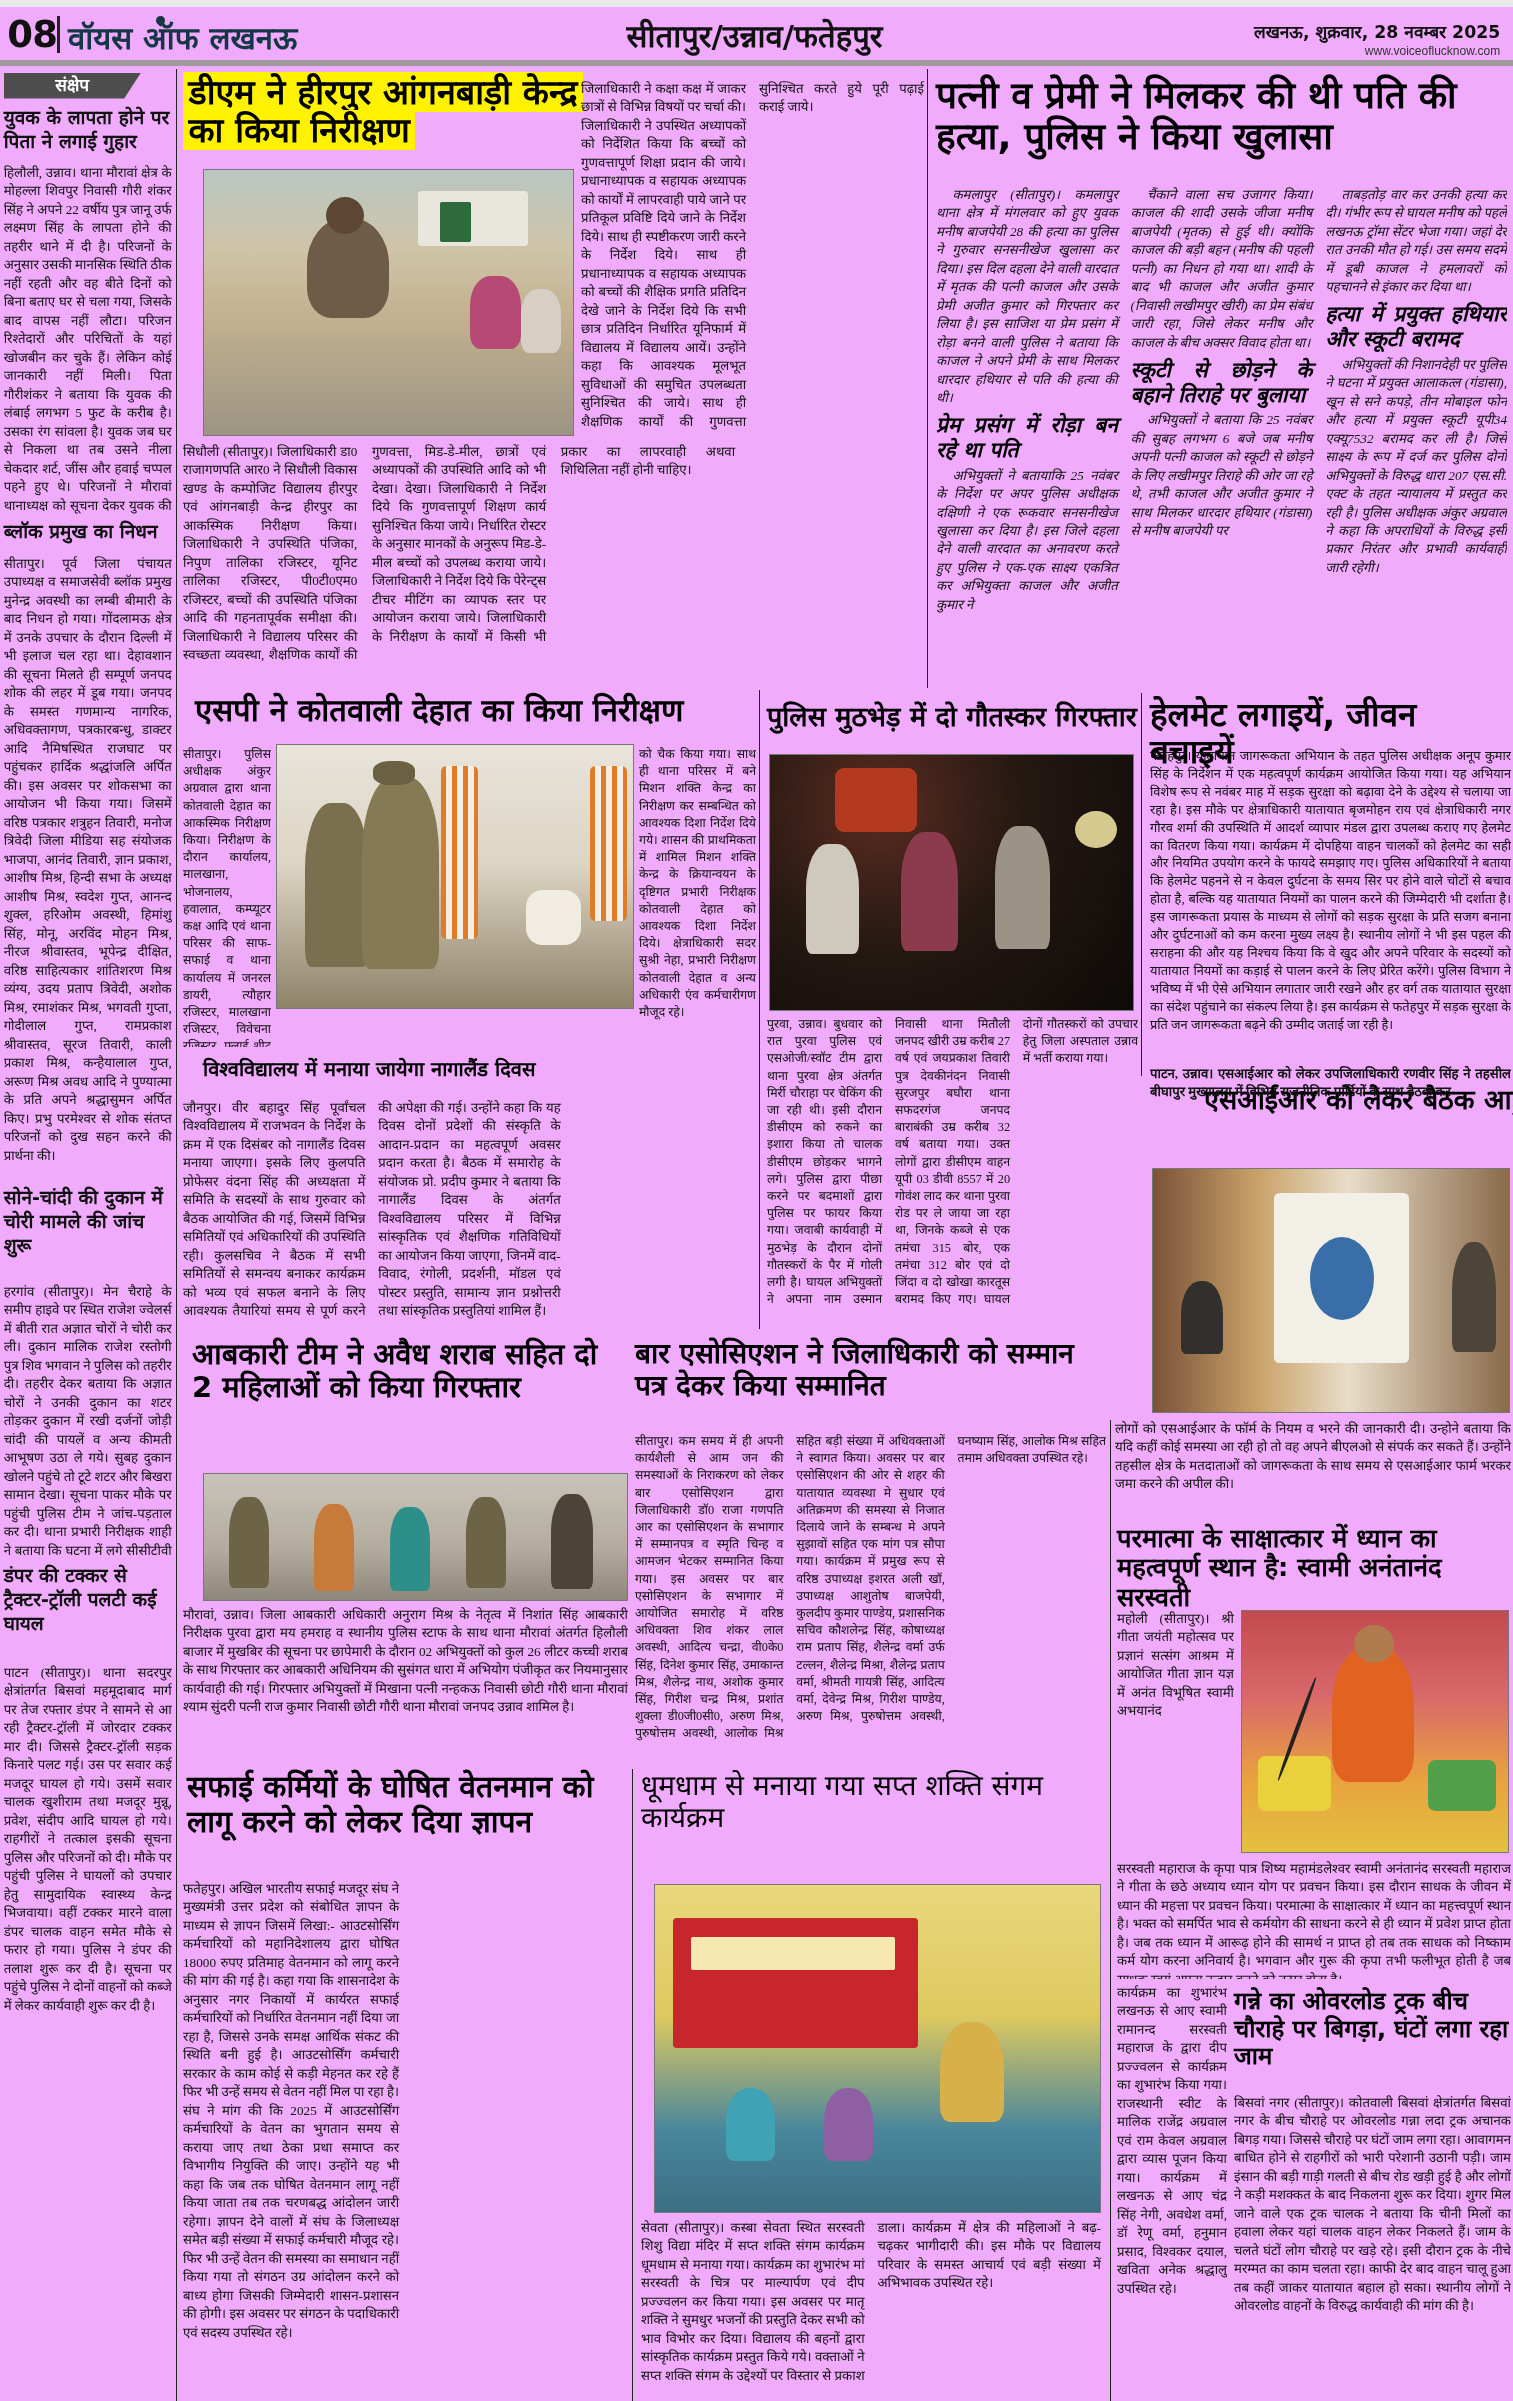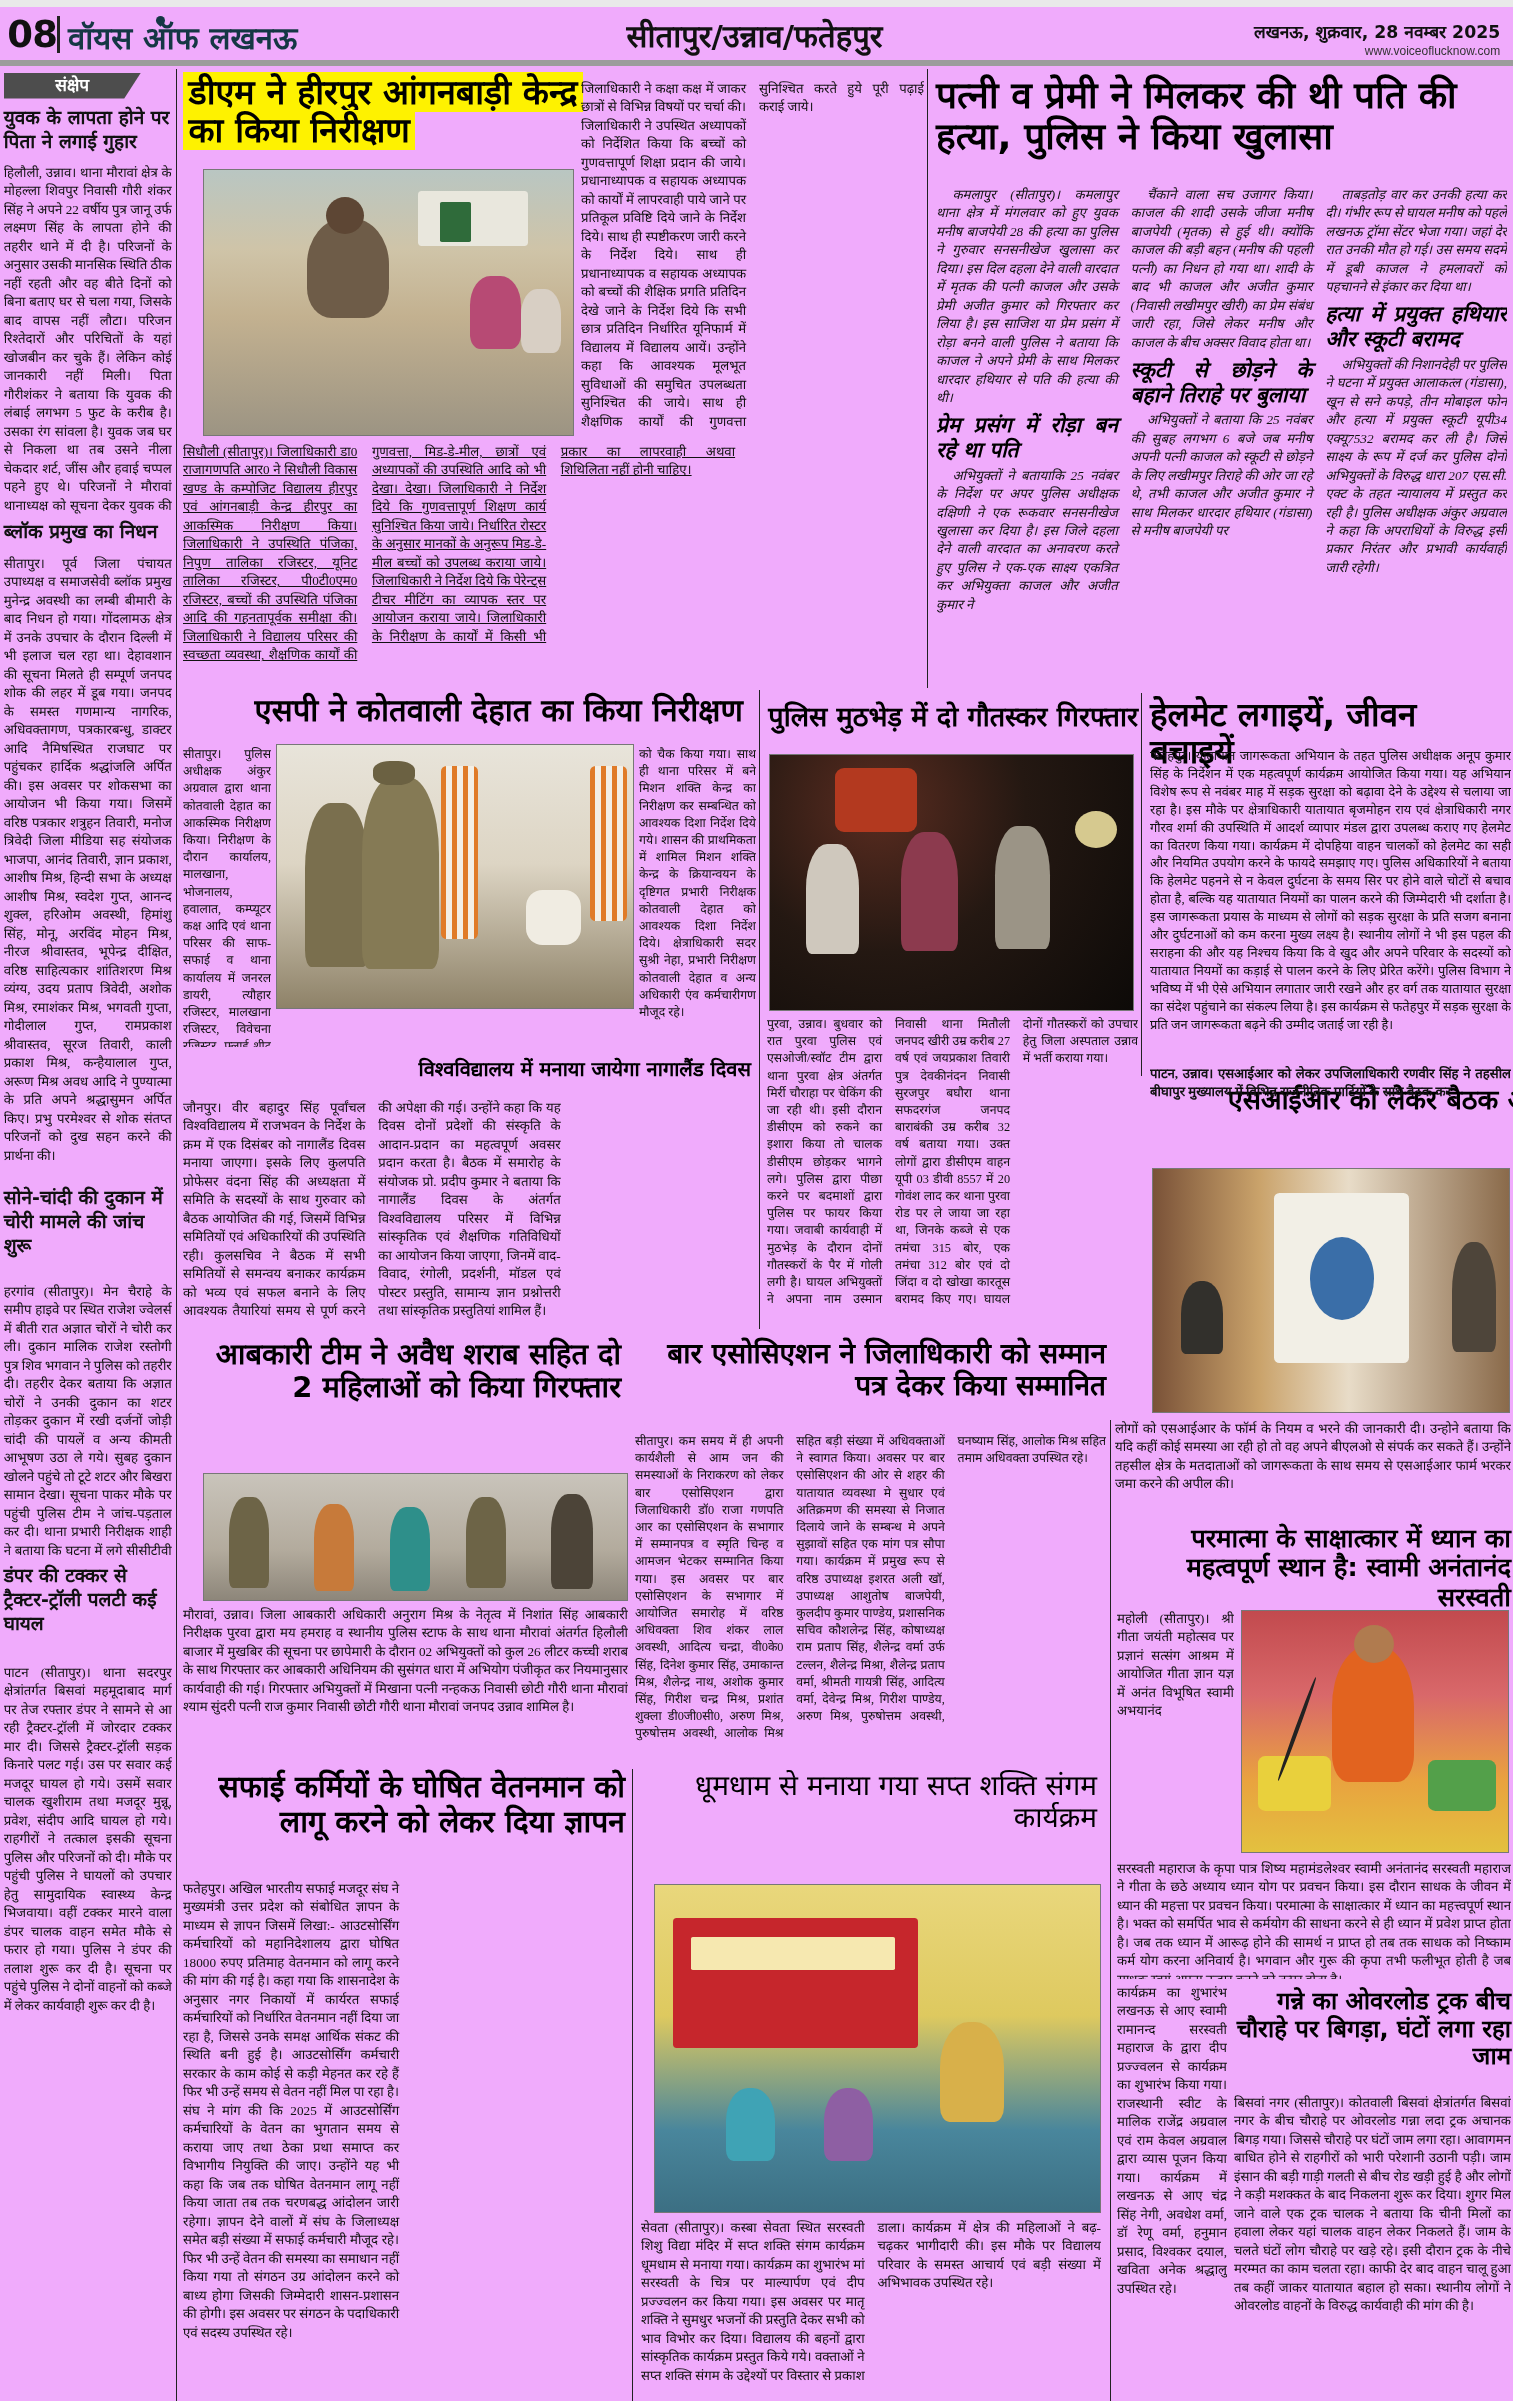--- a/index.html
+++ b/index.html
@@ -17,21 +17,21 @@
          border-radius:50% 50% 50% 0;transform:rotate(-45deg);}
   .edition{position:absolute;left:0;right:4px;top:7.3px;text-align:center;font-size:31px;font-weight:bold;
           font-family:"DejaVu Sans",sans-serif;}
   .dateline{position:absolute;right:12.8px;top:12.8px;font-size:17.3px;font-weight:bold;
           font-family:"DejaVu Sans",sans-serif;}
   .website{position:absolute;right:12.8px;top:37px;font-size:12px;color:#333;
           font-family:"Liberation Sans",sans-serif;}
   .head-rule{position:absolute;left:0;top:53px;width:1513px;height:5.5px;background:#9c9c9c;}
   
   .h-xl{font-family:"DejaVu Sans",sans-serif;font-weight:bold;line-height:1.12;color:#000;}
-  .h-lg{font-family:"DejaVu Sans",sans-serif;font-weight:bold;line-height:1.15;color:#000;text-align:right;}
+  .h-lg{font-family:"DejaVu Sans",sans-serif;font-weight:bold;line-height:1.15;color:#000;}
   .h-md{font-family:"DejaVu Sans",sans-serif;font-weight:bold;line-height:1.18;color:#000;}
   .body-txt{font-size:13.2px;line-height:1.4;text-align:justify;}
   .body-txt p{margin:0 0 1.8px 0;text-indent:16.4px;}
   .cols-2{columns:2;column-gap:12.8px;column-fill:auto;}
   .cols-3{columns:3;column-gap:12.8px;column-fill:auto;}
   .vrule{position:absolute;width:0.9px;background:#222;}
   .hl-yellow{background:#fef200;padding:0 5.5px;box-decoration-break:clone;}
   
   .brief-tag{position:absolute;left:3.7px;top:66px;width:137px;height:25.6px;background:#4d4d4d;color:#fff;
              font-family:"DejaVu Sans",sans-serif;font-weight:bold;font-size:17.3px;text-align:center;
@@ -85,21 +85,21 @@
     <span class="ph-blob" style="left:28%;top:18%;width:82px;height:100px;background:#6e5c48;border-radius:46% 46% 30% 30%;"></span>
     <span class="ph-blob" style="left:33%;top:10%;width:38px;height:37px;background:#5d4634;"></span>
     <span class="ph-blob" style="left:72%;top:40%;width:51px;height:73px;background:#b74a74;border-radius:40% 40% 20% 20%;"></span>
     <span class="ph-blob" style="left:86%;top:45%;width:40px;height:64px;background:#d8cfc4;border-radius:40% 40% 20% 20%;"></span>
     <span class="ph-blob" style="left:58%;top:8%;width:110px;height:55px;background:#e9e7dd;border-radius:3.7px;"></span>
     <span class="ph-blob" style="left:64%;top:12%;width:31px;height:40px;background:#2f6b3a;border-radius:1.8px;"></span>
   </div>
   <div class="abs body-txt cols-2" style="left:581px;top:73px;width:343px;height:356px;overflow:hidden;">जिलाधिकारी ने कक्षा कक्ष में जाकर छात्रों से विभिन्न विषयों पर चर्चा की। जिलाधिकारी ने उपस्थित अध्यापकों को निर्देशित किया कि बच्चों को गुणवत्तापूर्ण शिक्षा प्रदान की जाये। प्रधानाध्यापक व सहायक अध्यापक को कार्यों में लापरवाही पाये जाने पर प्रतिकूल प्रविष्टि दिये जाने के निर्देश दिये। साथ ही स्पष्टीकरण जारी करने के निर्देश दिये। साथ ही प्रधानाध्यापक व सहायक अध्यापक को बच्चों की शैक्षिक प्रगति प्रतिदिन देखे जाने के निर्देश दिये कि सभी छात्र प्रतिदिन निर्धारित यूनिफार्म में विद्यालय में विद्यालय आयें। उन्होंने कहा कि आवश्यक मूलभूत सुविधाओं की समुचित उपलब्धता सुनिश्चित की जाये। साथ ही शैक्षणिक कार्यों की गुणवत्ता सुनिश्चित करते हुये पूरी पढ़ाई कराई जाये।</div>
 
   <div class="abs" style="left:183px;top:436px;width:741px;height:235px;overflow:hidden;">
-    <div style="columns:4;column-gap:14.6px;column-fill:auto;height:235px;text-decoration:underline;" class="body-txt">
+    <div style="columns:4;column-gap:14.6px;column-fill:auto;height:235px;" class="body-txt">
       <span>सिधौली (सीतापुर)। जिलाधिकारी डा0 राजागणपति आर0 ने सिधौली विकास खण्ड के कम्पोजिट विद्यालय हीरपुर एवं आंगनबाड़ी केन्द्र हीरपुर का आकस्मिक निरीक्षण किया। जिलाधिकारी ने उपस्थिति पंजिका, निपुण तालिका रजिस्टर, यूनिट तालिका रजिस्टर, पी0टी0एम0 रजिस्टर, बच्चों की उपस्थिति पंजिका आदि की गहनतापूर्वक समीक्षा की। जिलाधिकारी ने विद्यालय परिसर की स्वच्छता व्यवस्था, शैक्षणिक कार्यों की गुणवत्ता, मिड-डे-मील, छात्रों एवं अध्यापकों की उपस्थिति आदि को भी देखा।</span>
       <span>देखा। जिलाधिकारी ने निर्देश दिये कि गुणवत्तापूर्ण शिक्षण कार्य सुनिश्चित किया जाये। निर्धारित रोस्टर के अनुसार मानकों के अनुरूप मिड-डे-मील बच्चों को उपलब्ध कराया जाये। जिलाधिकारी ने निर्देश दिये कि पेरेन्ट्स टीचर मीटिंग का व्यापक स्तर पर आयोजन कराया जाये। जिलाधिकारी के निरीक्षण के कार्यों में किसी भी प्रकार का लापरवाही अथवा शिथिलिता नहीं होनी चाहिए।</span>
     </div>
   </div>
 
   <div class="abs h-lg" style="left:195px;top:686px;width:548px;font-size:31px;">एसपी ने कोतवाली देहात का किया निरीक्षण</div>
   <div class="abs body-txt" style="left:183px;top:739px;width:88px;height:301px;overflow:hidden;font-size:12.3px;">सीतापुर। पुलिस अधीक्षक अंकुर अग्रवाल द्वारा थाना कोतवाली देहात का आकस्मिक निरीक्षण किया। निरीक्षण के दौरान कार्यालय, मालखाना, भोजनालय, हवालात, कम्प्यूटर कक्ष आदि एवं थाना परिसर की साफ-सफाई व थाना कार्यालय में जनरल डायरी, त्यौहार रजिस्टर, मालखाना रजिस्टर, विवेचना रजिस्टर, फ्लाई शीट आदि एवं उनके रख रखाव, साफ-सफाई, उनमें अंकित की जाने वाली प्रविष्टियों</div>
   <div class="photo" style="left:276px;top:737px;width:358px;height:265px;background:
        linear-gradient(180deg,#e8e4da 0%,#ddd5c4 45%,#8e8268 100%);">
     <span class="ph-blob" style="left:46%;top:8%;width:37px;height:173px;background:repeating-linear-gradient(90deg,#e07b28 0 5.5px,#f3efe6 5.5px 11px);border-radius:5.5px;"></span>

